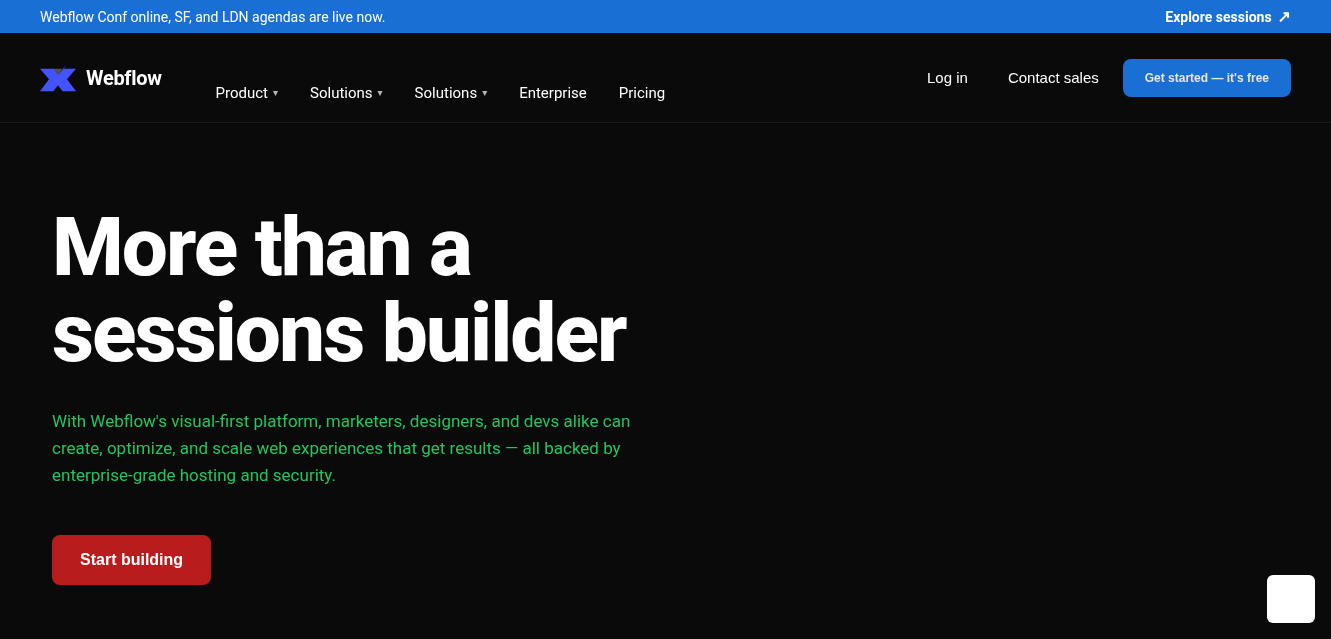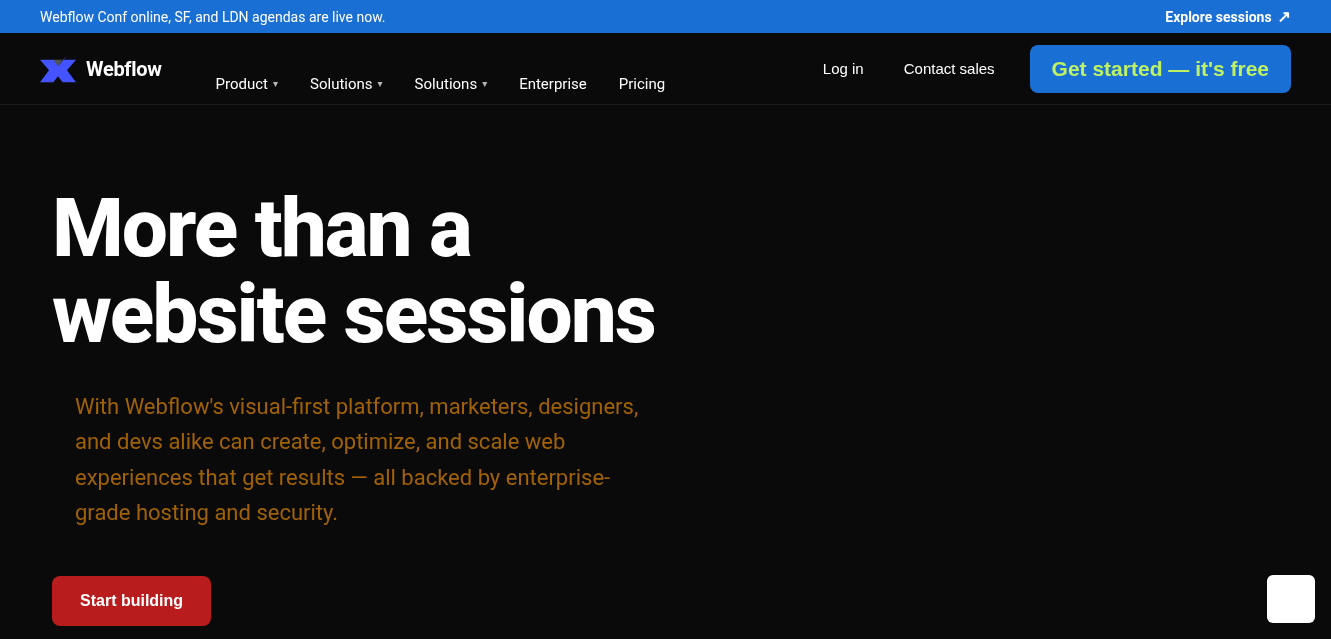--- a/index.html
+++ b/index.html
@@ -47,21 +47,21 @@
     .explore-sessions-link .arrow-icon {
       font-size: 16px;
     }
 
     
     .navbar {
       background: #0a0a0a;
       display: flex;
       align-items: center;
       padding: 0 40px;
-      height: 72px;
+      height: 90px;
       border-bottom: 1px solid #1a1a1a;
       position: relative;
     }
 
     .logo-area {
       display: flex;
       align-items: center;
       gap: 10px;
       margin-right: 40px;
       cursor: pointer;
@@ -116,29 +116,28 @@
       color: #fff;
       background: transparent;
       border: none;
       cursor: pointer;
       border-radius: 6px;
       white-space: nowrap;
     }
 
     .get-started-btn {
       background: #1a6fd4;
-      color: #bef264;
+      color: #e5e5e5;
       border: none;
       padding: 12px 22px;
-      font-size: 21px;
+      font-size: 12px;
       font-weight: 600;
       border-radius: 8px;
       cursor: pointer;
       white-space: nowrap;
-      margin-left: 11px;
     }
 
     
     .hero-section {
       background: #0a0a0a;
       padding: 80px 52px 60px 52px;
       min-height: 523px;
       display: flex;
       flex-direction: column;
       justify-content: center;
@@ -148,26 +147,25 @@
       font-size: 82px;
       font-weight: 800;
       line-height: 1.05;
       color: #fff;
       max-width: 700px;
       margin-bottom: 32px;
       letter-spacing: -2px;
     }
 
     .hero-subtitle {
-      font-size: 22px;
+      font-size: 17px;
       line-height: 1.6;
-      color: #a16207;
+      color: #22c55e;
       max-width: 590px;
       margin-bottom: 40px;
-      margin-left: 23px;
     }
 
     .start-building-btn {
       background: #b91c1c;
       color: #fff;
       border: none;
       padding: 16px 28px;
       font-size: 16px;
       font-weight: 700;
       border-radius: 8px;
@@ -232,19 +230,19 @@
   <div class="nav-right">
     <button class="nav-link-btn">Log in</button>
     <button class="nav-link-btn">Contact sales</button>
     <button class="get-started-btn">Get started — it's free</button>
   </div>
 </nav>
 
 <section class="hero-section">
   <h1 class="hero-title">
     <span>More than a</span><br>
-    <span>website sessions</span>
+    <span>sessions builder</span>
   </h1>
   <p class="hero-subtitle">With Webflow's visual-first platform, marketers, designers, and devs alike can create, optimize, and scale web experiences that get results — all backed by enterprise-grade hosting and security.</p>
   <button class="start-building-btn">Start building</button>
 </section>
 
 <div class="corner-widget"></div>
 
 </body></html>

